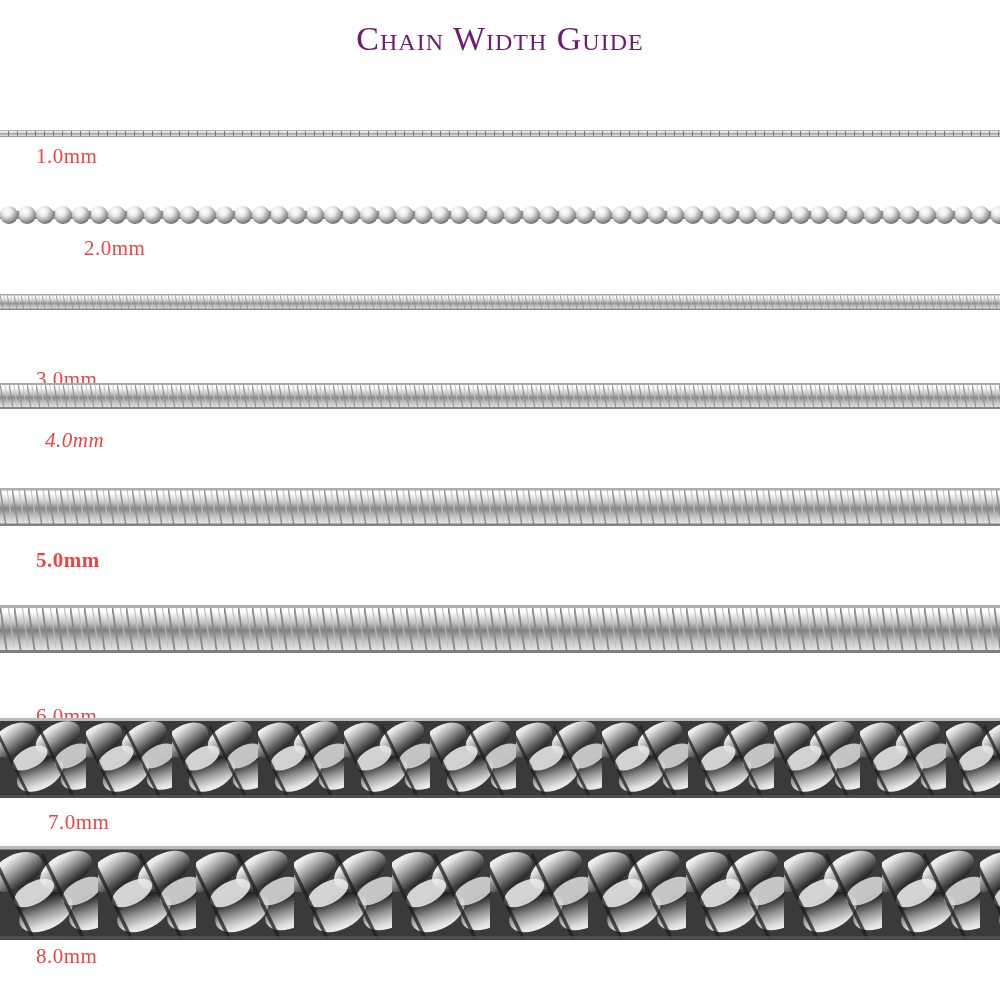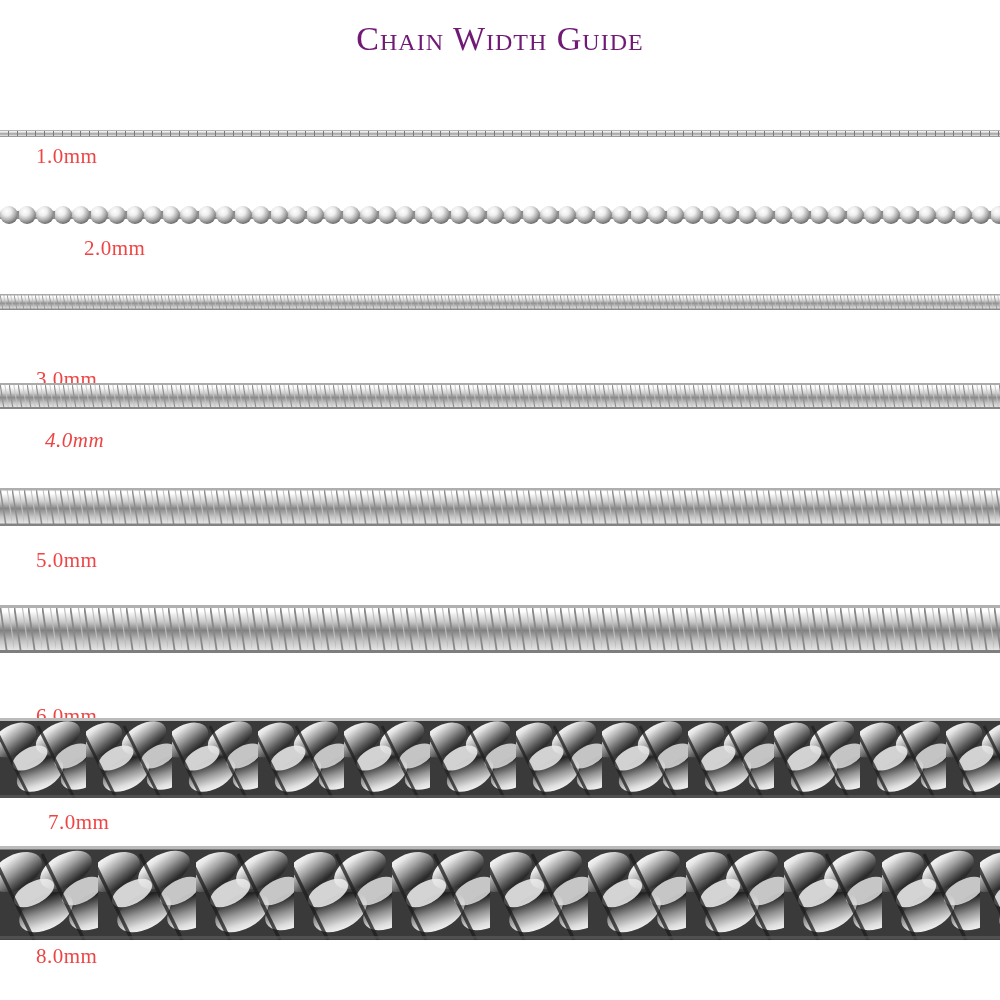--- a/index.html
+++ b/index.html
@@ -164,21 +164,21 @@
           <rect x="0" y="10" width="12" height="38" fill="url(#g5)"></rect>
           <path d="M0 10 L6 48" stroke="#8d8d8d" stroke-width="1.5" fill="none"></path>
           <path d="M6.8 10 L12.8 48" stroke="#c0c0c0" stroke-width="1.1" fill="none"></path>
         </pattern>
       </defs>
       <rect x="0" y="10" width="1000" height="38" fill="url(#p5)"></rect>
       <rect x="0" y="10" width="1000" height="2.5" fill="#aeaeae"></rect>
       <rect x="0" y="45.5" width="1000" height="2.5" fill="#838383"></rect>
     </svg>
   </div>
-  <div class="chain-label" style="left:36px;top:548px;">5.0mm</div>
+  <div class="chain-label" style="left:36px;top:548px;font-weight:bold;">5.0mm</div>
 
   <div class="chain-strip" style="top:594px;height:72px;">
     <svg width="1000" height="72" viewBox="0 0 1000 72">
       <defs>
         <linearGradient id="g6" x1="0" y1="0" x2="0" y2="1">
           <stop offset="0%" stop-color="#fafafa"></stop>
           <stop offset="13%" stop-color="#ffffff"></stop>
           <stop offset="35%" stop-color="#c9c9c9"></stop>
           <stop offset="53%" stop-color="#808080"></stop>
           <stop offset="75%" stop-color="#c3c3c3"></stop>

